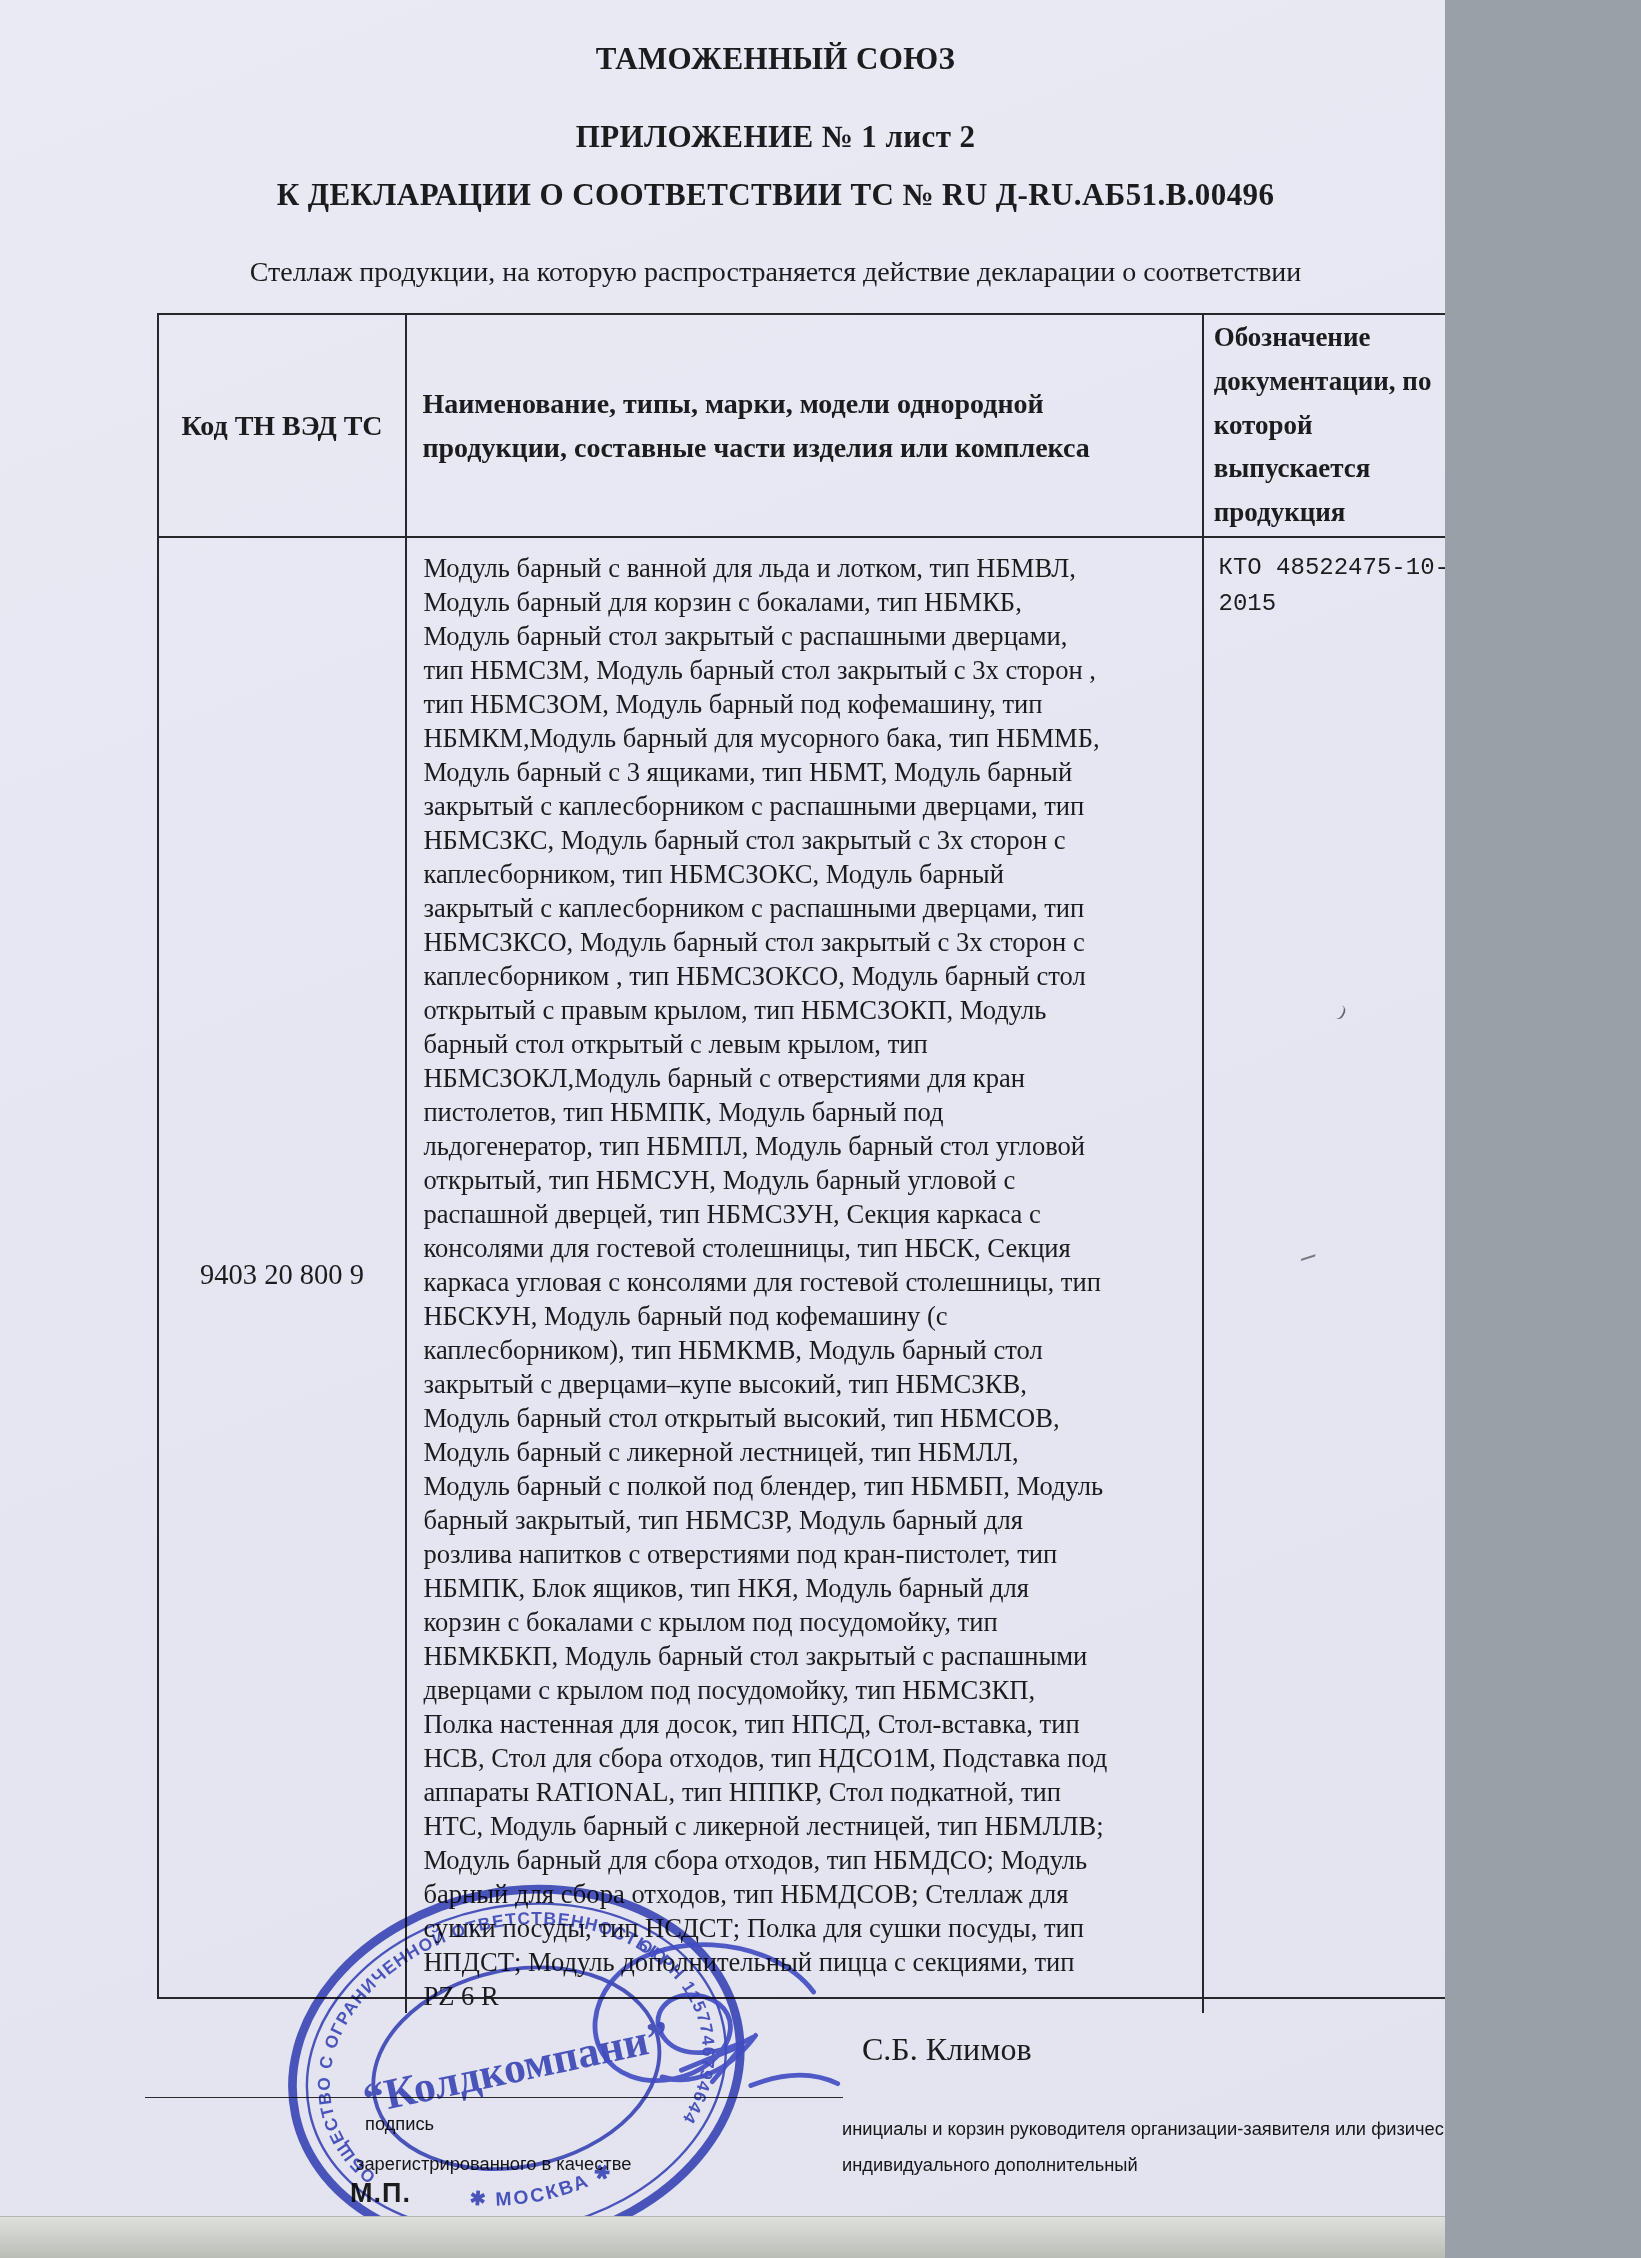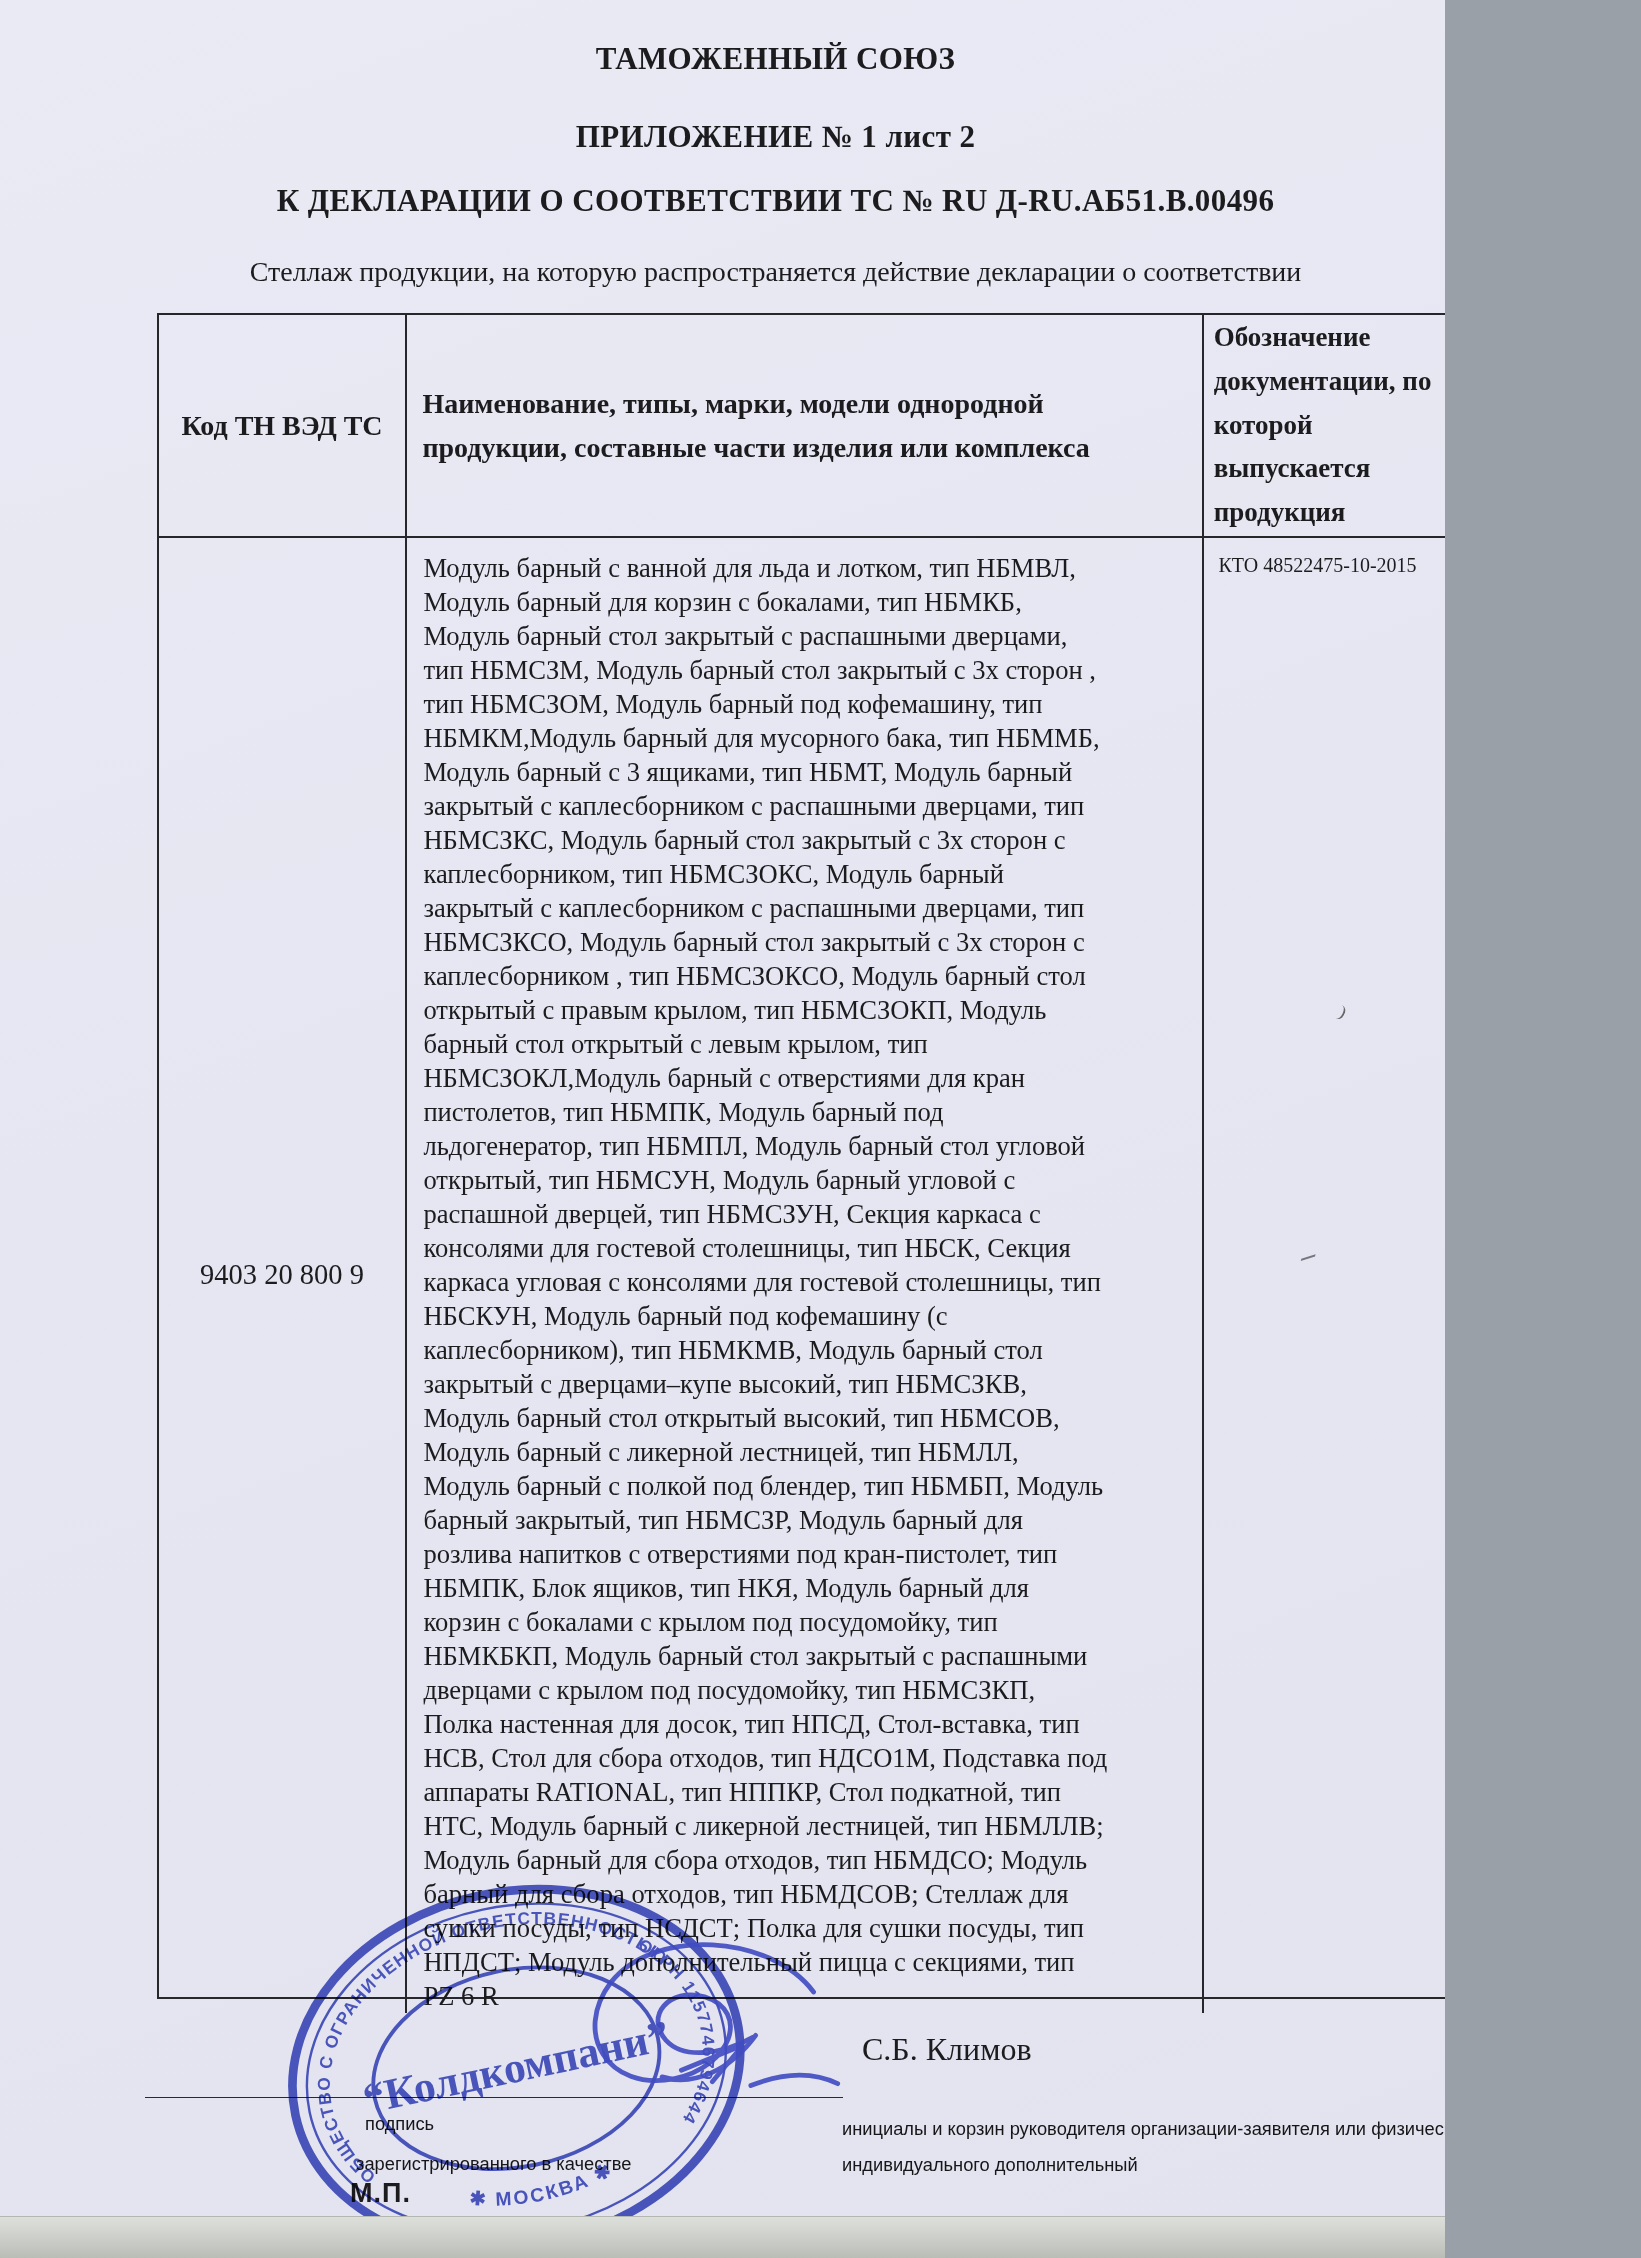--- a/index.html
+++ b/index.html
@@ -21,21 +21,21 @@
   .c-r{border-right:2.9px solid #26262b;}
   .c-b{border-bottom:2.9px solid #26262b;}
   .hcell{display:flex; align-items:center; justify-content:center; text-align:left;
          font-weight:bold; font-size:28px; line-height:1.55; padding:0 9.7px;}
   .hcell.small{font-size:27px; line-height:1.62;}
   .code-cell{display:flex; align-items:center; justify-content:center; font-size:28.5px;}
   .products-cell{
     padding:12.6px 11.6px 0 16.4px; font-size:26.6px; line-height:34px;
     white-space:pre-line; text-align:left;
   }
-  .doc-cell{padding:11.6px 9.7px 0 14.5px; font-size:20px; line-height:1.5; text-align:left;}
+  .doc-cell{padding:11.6px 9.7px 0 14.5px; font-size:24px; line-height:1.5; text-align:left;font-family:Liberation Mono, monospace;}
   
   .sig-line{position:absolute; left:145px; top:2097px; width:698px; height:0;
             border-top:1.9px solid #2a2a2e;}
   .signatory{position:absolute; left:862px; top:2031px; font-size:32px; white-space:nowrap;}
   .cap{position:absolute; font-family:"Liberation Sans", sans-serif; font-size:18.3px;
        color:#161618; white-space:nowrap;}
   .mp{position:absolute; left:350px; top:2178px; font-family:"Liberation Sans", sans-serif;
       font-size:27px; font-weight:bold; letter-spacing:1px;}
   
   .stamp{position:absolute; left:268px; top:1881px; mix-blend-mode:multiply; opacity:.88;}
@@ -48,21 +48,21 @@
           background:linear-gradient(#dddfdb 0%,#cbcec8 55%,#b9bdb6 100%);
           border-top:1px solid #b4b7b1;}
 </style>
 </head>
 <body>
 
 <div class="page">
 
   <div class="ctr t-bold" style="top:41px">ТАМОЖЕННЫЙ СОЮЗ</div>
   <div class="ctr t-bold" style="top:119px">ПРИЛОЖЕНИЕ № 1 лист 2</div>
-  <div class="ctr t-bold" style="top:183px">К ДЕКЛАРАЦИИ О СООТВЕТСТВИИ ТС № RU Д-RU.АБ51.В.00496</div>
+  <div class="ctr t-bold" style="top:177px">К ДЕКЛАРАЦИИ О СООТВЕТСТВИИ ТС № RU Д-RU.АБ51.В.00496</div>
   <div class="ctr t-sub" style="top:256px">Стеллаж продукции, на которую распространяется действие декларации о соответствии</div>
 
   <div class="doc-table">
     <div class="cell c-r c-b hcell">Код ТН ВЭД ТС</div>
     <div class="cell c-r c-b hcell" style="padding:0 15.4px">Наименование, типы, марки, модели однородной продукции, составные части изделия или комплекса</div>
     <div class="cell c-b hcell small">Обозначение документации, по которой выпускается продукция</div>
 
     <div class="cell c-r code-cell">9403 20 800 9</div>
     <div class="cell c-r products-cell">Модуль барный с ванной для льда и лотком, тип НБМВЛ,
 Модуль барный для корзин с бокалами, тип НБМКБ,

